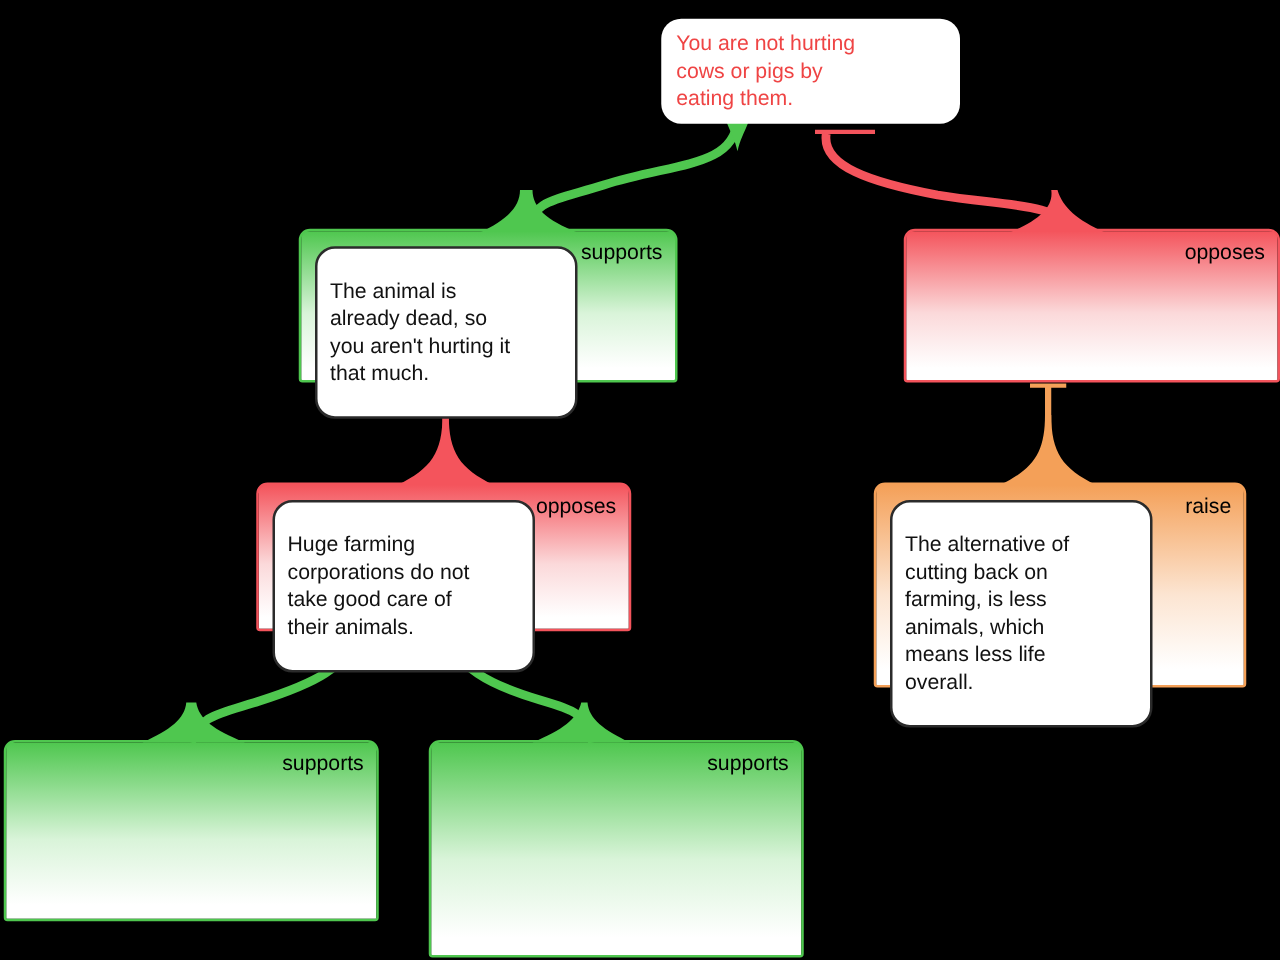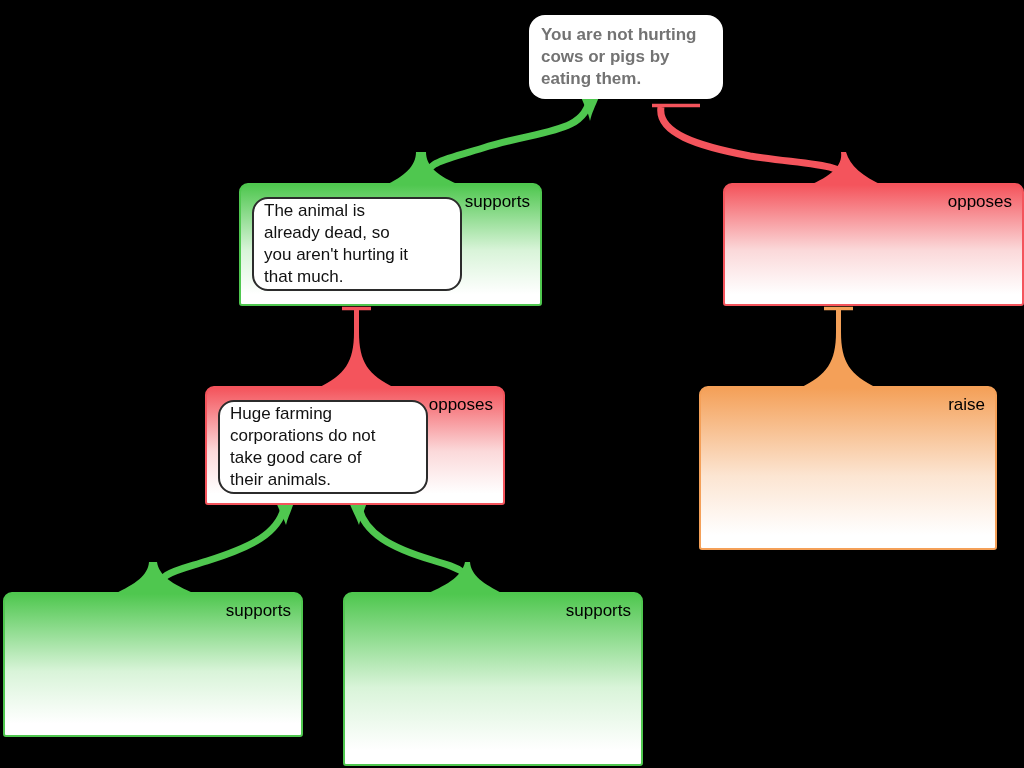--- a/index.html
+++ b/index.html
@@ -20,27 +20,27 @@
     background:linear-gradient(to bottom,#f4545c 0%,#fbd9da 55%,#ffffff 92%);
     border-color:#f4545c;
   }
   .node-container.rebuts{
     background:linear-gradient(to bottom,#f4a058 0%,#fce5d2 55%,#ffffff 92%);
     border-color:#f4a058;
   }
   .bubble{
     position:absolute;left:11px;top:12px;width:210px;box-sizing:border-box;
     background:#ffffff;border:2px solid #2b2b2b;border-radius:16px;
-    padding:1px 10px;font-size:17px;line-height:22px;color:#111;
+    padding:23px 10px;font-size:17px;line-height:22px;color:#111;
     white-space:pre-line;
   }
   .root-bubble{
-    position:absolute;left:529px;top:15px;width:194px;z-index:2;box-sizing:border-box;
+    position:absolute;left:529px;top:15px;width:239px;z-index:2;box-sizing:border-box;
     background:#ffffff;border-radius:16px;padding:9px 12px;
-    font-size:17px;line-height:22px;color:#737373;white-space:pre-line;font-weight:bold;
+    font-size:17px;line-height:22px;color:#ef4444;white-space:pre-line;
   }
   .relation-label{
     position:absolute;top:7px;right:10px;font-size:17px;color:#000;
   }
 </style>
 </head>
 <body>
 
 <svg id="connector-layer" viewBox="0 0 1024 768" xmlns="http://www.w3.org/2000/svg">
 
@@ -99,20 +99,26 @@
 
 <div class="node-container opposes" style="left:205px;top:386px;width:300px;height:119px;">
   <div class="bubble">Huge farming
 corporations do not
 take good care of
 their animals.</div>
   <div class="relation-label">opposes</div>
 </div>
 
 <div class="node-container rebuts" style="left:699px;top:386px;width:298px;height:164px;">
+  <div class="bubble">The alternative of
+cutting back on
+farming, is less
+animals, which
+means less life
+overall.</div>
   <div class="relation-label">raise</div>
 </div>
 
 <div class="node-container supports" style="left:3px;top:592px;width:300px;height:145px;">
   <div class="relation-label">supports</div>
 </div>
 
 <div class="node-container supports" style="left:343px;top:592px;width:300px;height:174px;">
   <div class="relation-label">supports</div>
 </div>

